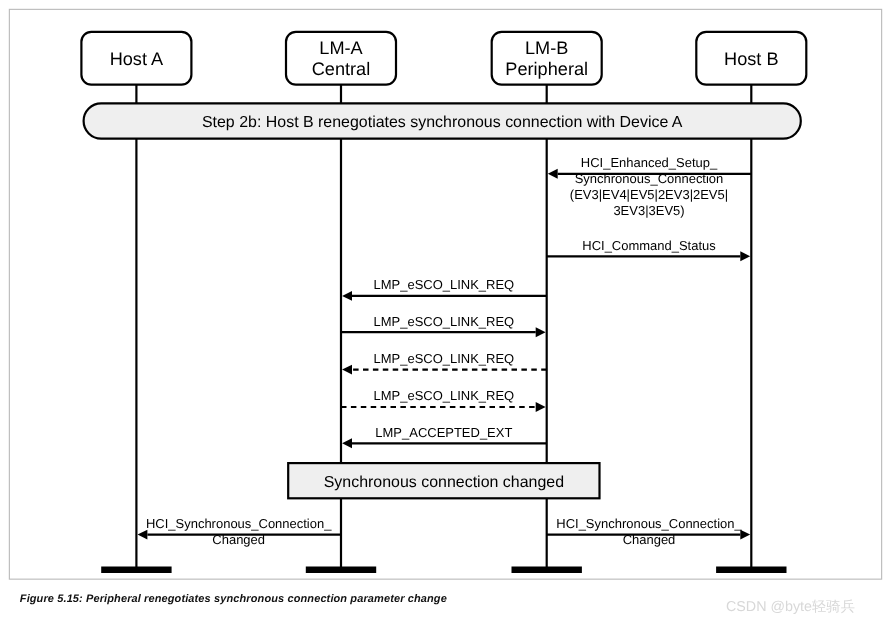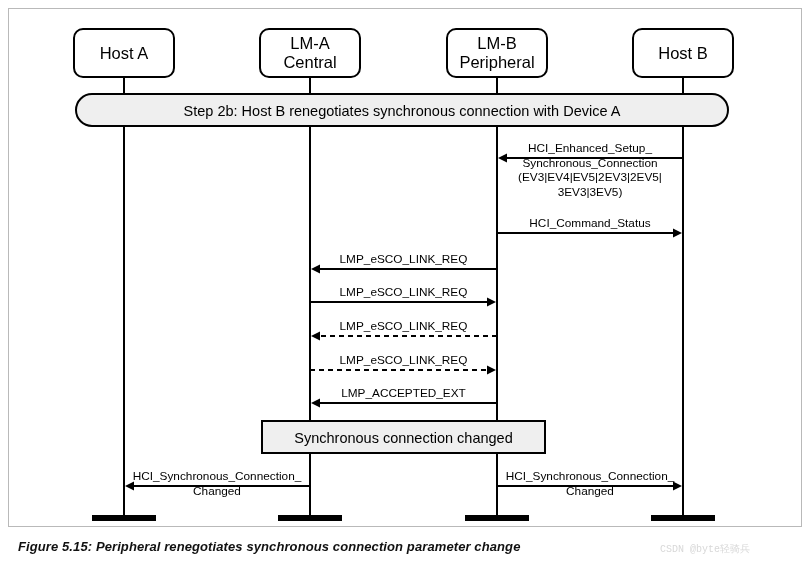--- a/index.html
+++ b/index.html
@@ -8,27 +8,27 @@
     font-family:"Liberation Sans","DejaVu Sans",sans-serif;
     color:#000;
   }
   #figure-frame{
     position:absolute;left:8px;top:8px;width:794px;height:519px;
     border:1px solid #b9b9b9;background:#ffffff;box-sizing:border-box;
   }
   .svg-layer{position:absolute;left:0;top:0;}
   .cap{
     position:absolute;left:18px;top:539px;width:640px;
-    font-size:13px;font-style:italic;font-weight:600;letter-spacing:.1px;
+    font-size:10px;font-style:italic;font-weight:600;letter-spacing:.1px;
     color:#111;white-space:nowrap;
   }
   .watermark{
     position:absolute;left:660px;top:542px;width:150px;
-    font-size:10px;color:#d8d8d8;white-space:nowrap;
-    font-family:Liberation Mono, monospace;
+    font-size:13px;color:#d8d8d8;white-space:nowrap;
+    font-family:Liberation Sans, sans-serif;
   }
   text{font-family:"Liberation Sans","DejaVu Sans",sans-serif;fill:#000;}
   .lbl-actor{font-size:16.5px;}
   .lbl-step{font-size:14.5px;}
   .lbl-msg{font-size:11.8px;}
   .lbl-note{font-size:14.5px;}
 </style>
 </head>
 <body>
 

